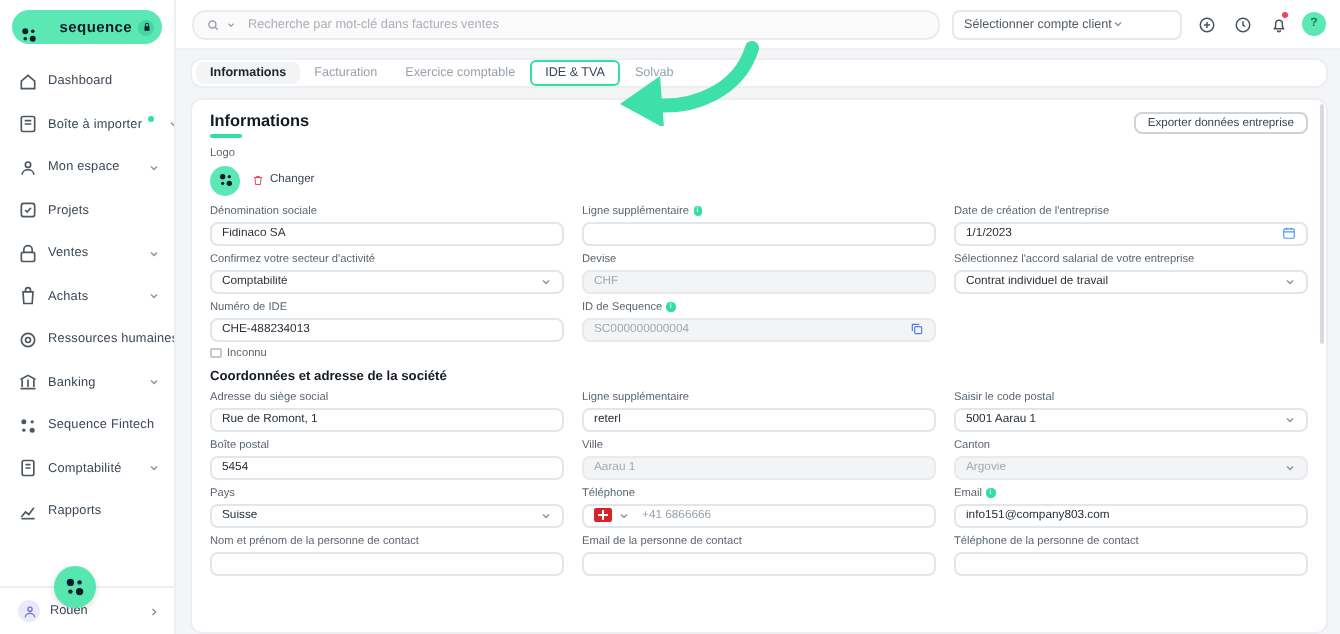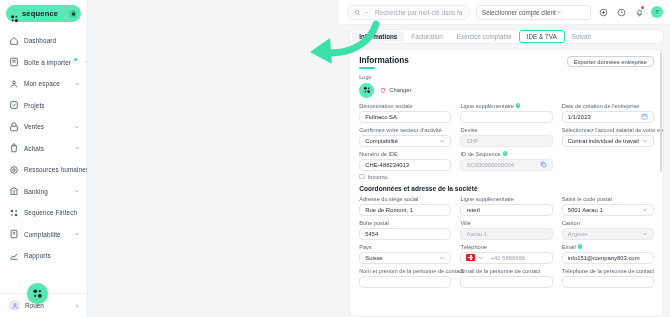--- a/index.html
+++ b/index.html
@@ -21,20 +21,21 @@
     flex: 0 0 88px;
     position: relative;
   }
   .brand {
     margin: 5px 6px 4px 6px;
     height: 17px;
     background: #5ce8b5;
     border-radius: 9px;
     display: flex; align-items: center; gap: 3px;
     padding: 0 4px;
+    text-align: right;
   }
   .brand-logo { width: 9px; height: 9px; flex: 0 0 9px; }
   .brand-name {
     font-size: 7.5px; font-weight: bold; color: #0c1b2a;
     letter-spacing: .2px; flex: 1;
   }
   .brand-dot {
     width: 8px; height: 8px; border-radius: 50%;
     background: #43d6a0; display:flex; align-items:center; justify-content:center;
   }
@@ -77,21 +78,21 @@
   .footer-chev svg { width:6px;height:6px; display:block;}
   .floating-logo {
     position: absolute; left: 27px; top: -11px;
     width: 21px; height: 21px; border-radius: 50%;
     background: #57e6b0; display: flex; align-items: center; justify-content: center;
     box-shadow: 0 1px 3px rgba(0,0,0,.15);
   }
   .floating-logo svg { width: 11px; height: 11px; }
 
   
-  .main { flex: 1; display: flex; flex-direction: column; min-width: 0; align-items: flex-end; }
+  .main { flex: 1; display: flex; flex-direction: column; min-width: 0; }
 
   .topbar {
     height: 25px; background: #ffffff;
     display: flex; align-items: center; gap: 6px;
     padding: 0 7px 0 8px;
     border-bottom: 1px solid #eef0f2;
     flex: 0 0 25px;
   }
   .search-wrap {
     flex: 1; height: 15px; background: #fbfbfc;

